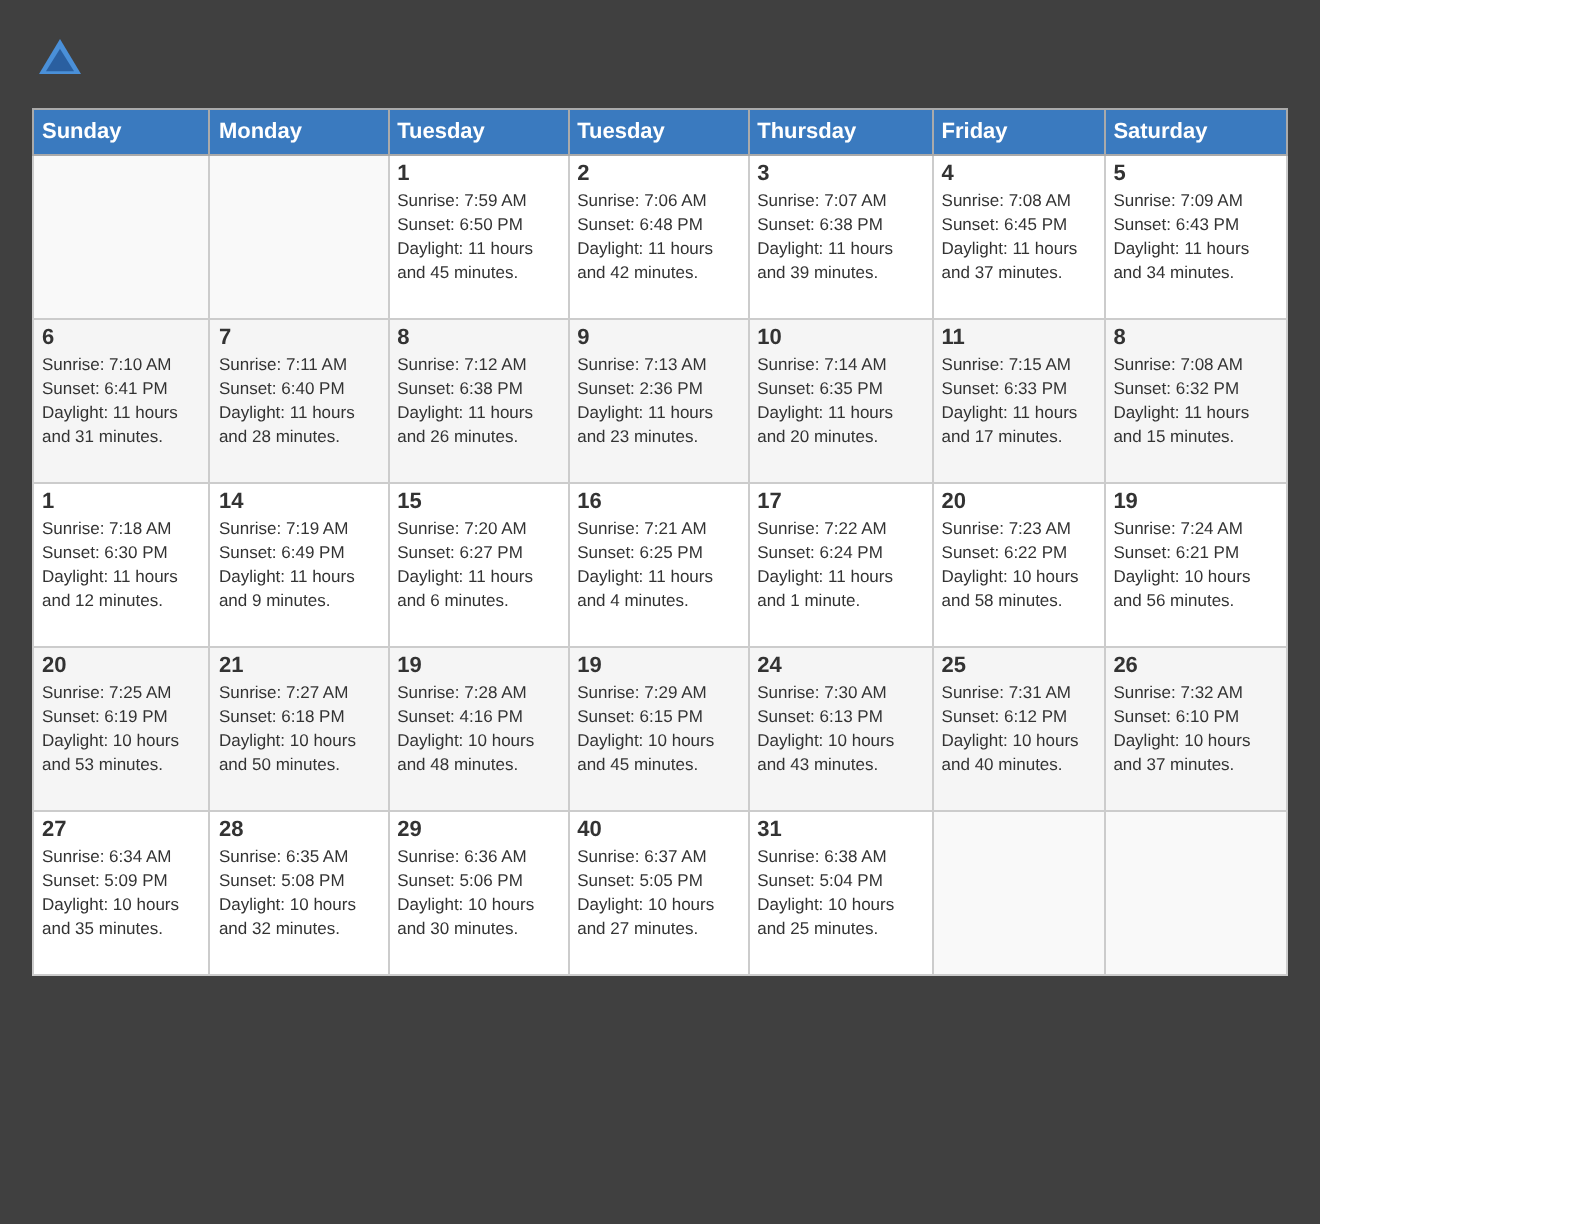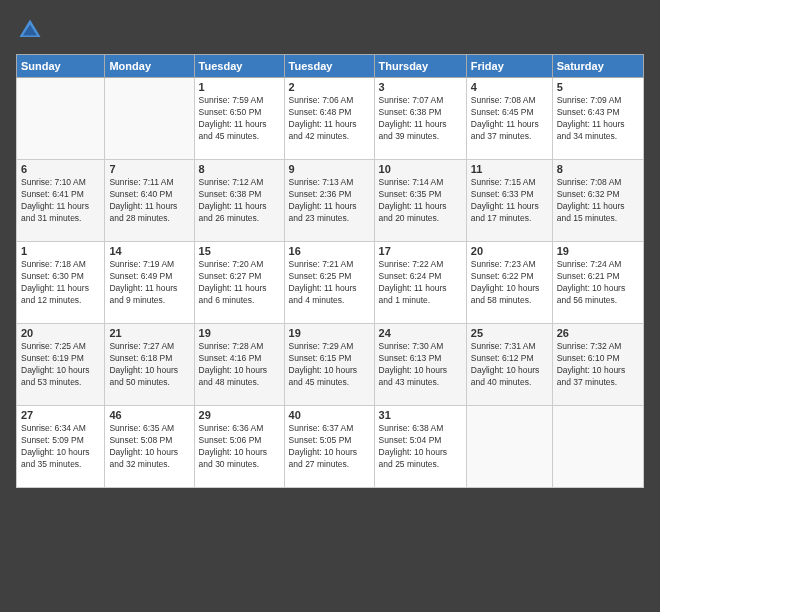--- a/index.html
+++ b/index.html
@@ -297,21 +297,21 @@
           </td>
         </tr>
         <tr>
           <td>
             <span class="day-num">27</span>
             <div class="day-info">Sunrise: 6:34 AM
 Sunset: 5:09 PM
 Daylight: 10 hours and 35 minutes.</div>
           </td>
           <td>
-            <span class="day-num">46</span>
+            <span class="day-num">28</span>
             <div class="day-info">Sunrise: 6:35 AM
 Sunset: 5:08 PM
 Daylight: 10 hours and 32 minutes.</div>
           </td>
           <td>
             <span class="day-num">29</span>
             <div class="day-info">Sunrise: 6:36 AM
 Sunset: 5:06 PM
 Daylight: 10 hours and 30 minutes.</div>
           </td>

